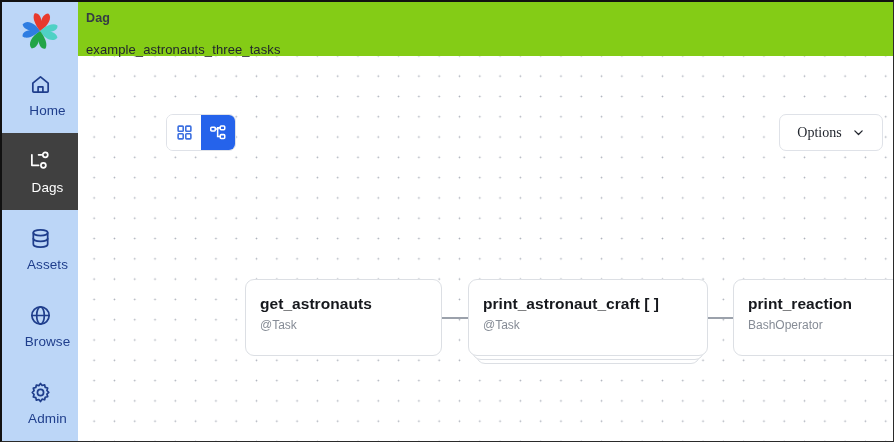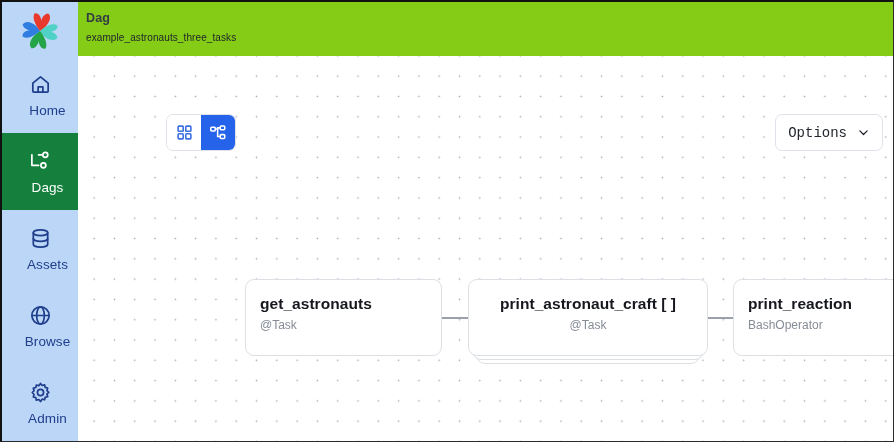--- a/index.html
+++ b/index.html
@@ -55,21 +55,21 @@
   }
   .nav-item .nav-label {
     font-size: 13.5px;
     font-weight: 400;
     letter-spacing: .1px;
     line-height: 1;
     color: #1f3e8c;
     margin-left: 15px;
   }
   .nav-item .nav-ico { display:flex; align-items:center; justify-content:center; height:26px; }
-  .nav-item.active { background: #15803d; }
+  .nav-item.active { background: #404040; }
   .nav-item.active .nav-label { color: #ffffff; }
   .nav-item.active .nav-ico svg { stroke: #ffffff; }
   .nav-item svg { stroke: #1f3e8c; fill: none; stroke-width: 1.8; stroke-linecap: round; stroke-linejoin: round; }
 
   
   .main {
     flex: 1 1 auto;
     position: relative;
     height: 100%;
     background: #ffffff;
@@ -84,25 +84,25 @@
     z-index: 5;
   }
   .hdr-kicker {
     font-size: 12.5px;
     font-weight: bold;
     color: #353b45;
     line-height: 1.5;
     letter-spacing: .1px;
   }
   .hdr-title {
-    font-size: 10px;
+    font-size: 13px;
     font-weight: 400;
     color: #22262e;
     line-height: 1.5;
-    margin-top: 2px;
+    margin-top: 12px;
     letter-spacing: .1px;
   }
 
   
   .canvas {
     position: absolute;
     top: 54px; left: 0; right: 0; bottom: 0;
     background-color: #ffffff;
     background-image: radial-gradient(circle, #a9aeb8 0.9px, transparent 1px);
     background-size: 20.3px 20.3px;
@@ -143,21 +143,21 @@
     padding: 16px 12px;
     display: flex;
     align-items: center;
     justify-content: center;
     gap: 10px;
     background: #ffffff;
     border: 1px solid #dfe2e8;
     border-radius: 7px;
     font-size: 14px;
     color: #22262e;
-    font-family: Liberation Mono, monospace;
+    font-family: Liberation Serif, serif;
     cursor: pointer;
     z-index: 6;
   }
   .options-btn .chev { display:flex; align-items:center; }
 
   
   .graph { position: absolute; inset: 0; }
 
   .edge {
     position: absolute;
@@ -320,21 +320,21 @@
         <div class="edge" style="left:364px; top:261px; width:26px;"></div>
         <div class="edge" style="left:630px; top:261px; width:25px;"></div>
 
         <div class="node" style="left:167px; top:223px; width:197px; height:77px;">
           <div class="node-title">get_astronauts</div>
           <div class="node-sub">@Task</div>
         </div>
 
         <div class="stack-l2" style="left:398px; top:231px; width:224px; height:77px;"></div>
         <div class="stack-l1" style="left:394px; top:227px; width:232px; height:77px;"></div>
-        <div class="node" style="left:390px; top:223px; width:240px; height:77px;text-align:center;">
+        <div class="node" style="left:390px; top:223px; width:240px; height:77px;">
           <div class="node-title">print_astronaut_craft [ ]</div>
           <div class="node-sub">@Task</div>
         </div>
 
         <div class="node" style="left:655px; top:223px; width:197px; height:77px;">
           <div class="node-title">print_reaction</div>
           <div class="node-sub">BashOperator</div>
         </div>
 
       </div>

